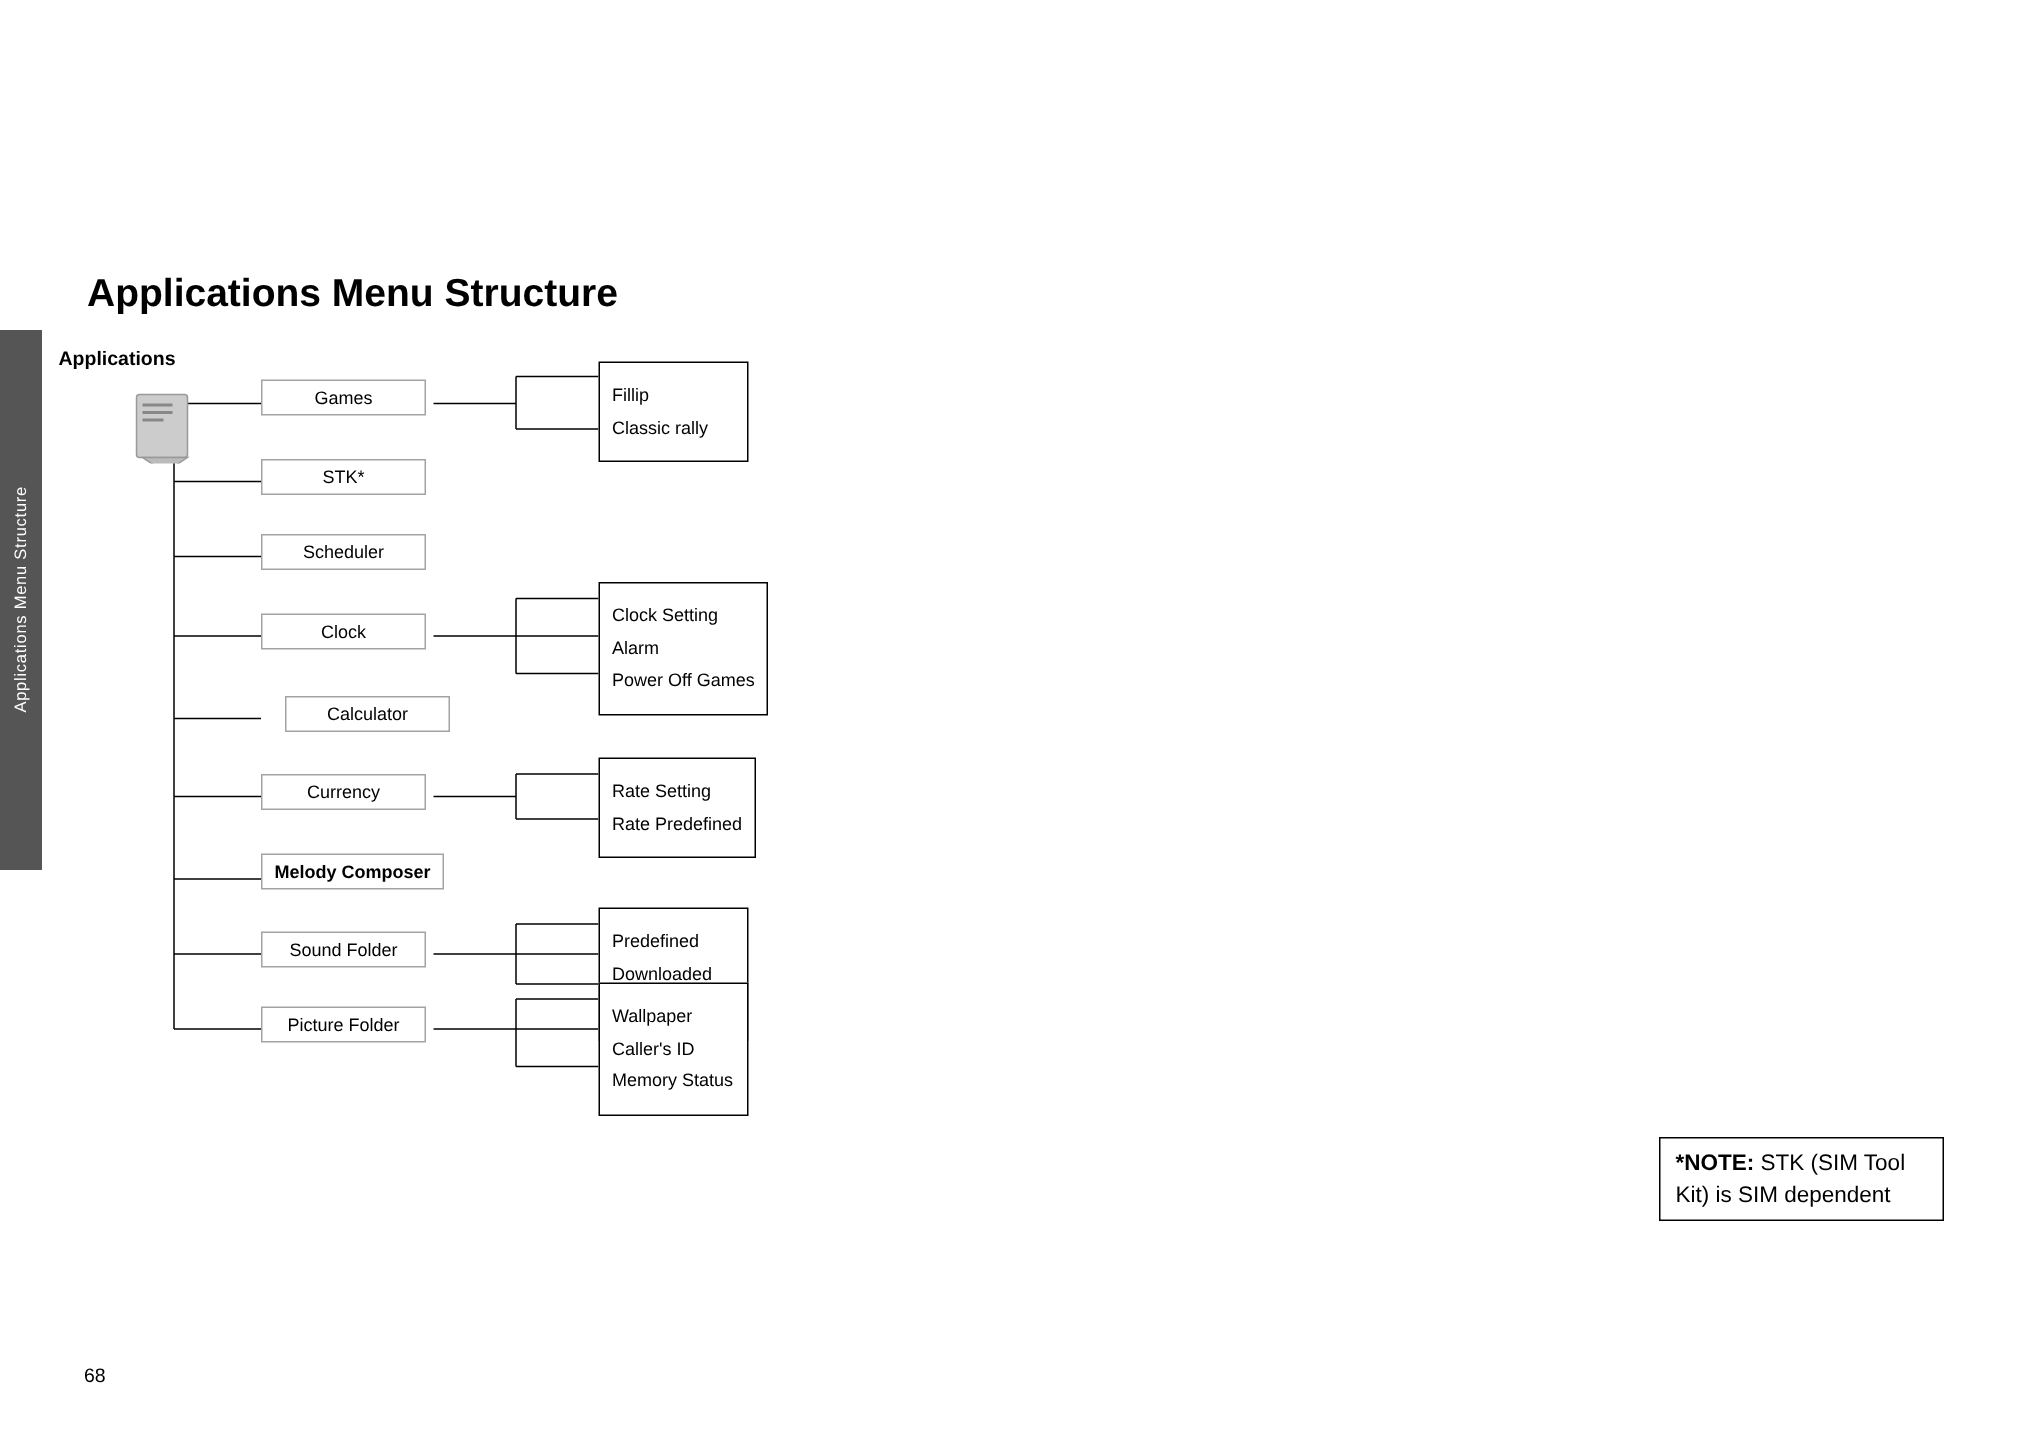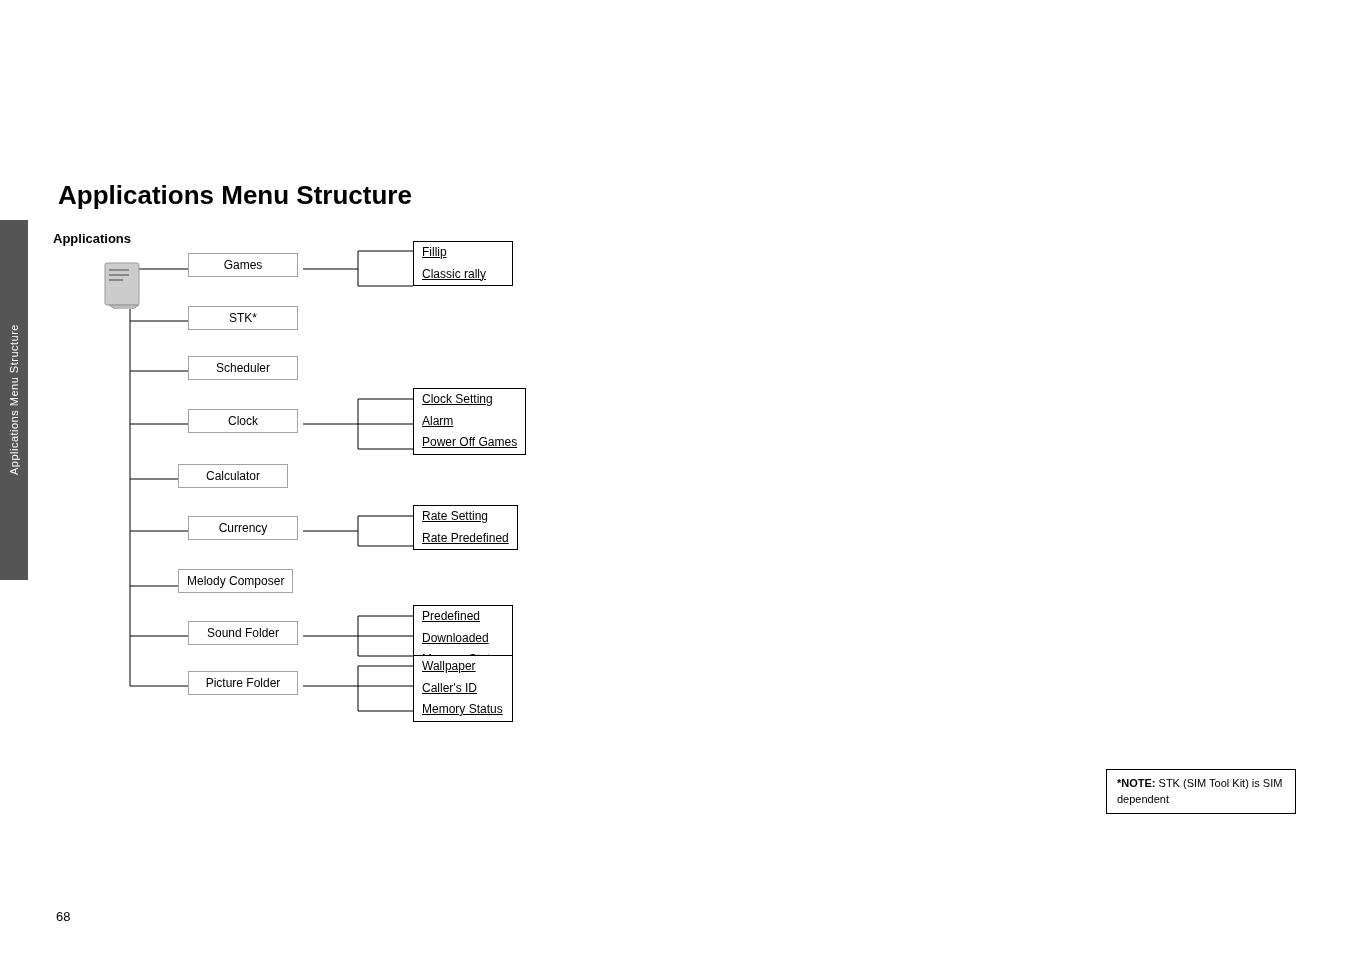--- a/index.html
+++ b/index.html
@@ -47,21 +47,21 @@
     .page-title {
       font-size: 26px;
       font-weight: bold;
       margin-bottom: 20px;
       margin-left: 30px;
     }
 
     
     .diagram {
       position: relative;
-      margin-left: 20px;
+      margin-left: 6px;
       width: 820px;
       height: 520px;
     }
 
     
     .phone-icon {
       position: absolute;
       left: 38px;
       top: 55px;
       width: 45px;
@@ -107,39 +107,38 @@
       font-size: 13px;
     }
 
     
     .note-box {
       position: absolute;
       right: 60px;
       bottom: 150px;
       border: 1px solid #000;
       padding: 6px 10px;
-      font-size: 11px;
+      font-size: 15px;
       width: 190px;
       line-height: 1.4;
     }
     .note-box strong {
       font-weight: bold;
     }
 
     
     .sub-items-box {
       position: absolute;
       border: 1px solid #000;
       background: #fff;
-      padding: 0 8px;
+      padding: 11px 8px;
       font-size: 12px;
       white-space: nowrap;
       line-height: 1.6;
       min-width: 100px;
-      text-decoration: underline;
     }
   </style>
 </head>
 <body>
 
 <div class="side-tab">
   <span>Applications Menu Structure</span>
 </div>
 
 <div class="main-content">
@@ -220,29 +219,29 @@
     </div>
 
     <div class="menu-box" style="left:140px; top:125px;">
       <span>Scheduler</span>
     </div>
 
     <div class="menu-box" style="left:140px; top:178px;">
       <span>Clock</span>
     </div>
 
-    <div class="menu-box" style="left:130px; top:233px;">
+    <div class="menu-box" style="left:156px; top:233px;">
       <span>Calculator</span>
     </div>
 
     <div class="menu-box" style="left:140px; top:285px;">
       <span>Currency</span>
     </div>
 
-    <div class="menu-box" style="left:130px; top:338px;">
+    <div class="menu-box" style="left:140px; top:338px;font-weight:bold;">
       <span>Melody Composer</span>
     </div>
 
     <div class="menu-box" style="left:140px; top:390px;">
       <span>Sound Folder</span>
     </div>
 
     <div class="menu-box" style="left:140px; top:440px;">
       <span>Picture Folder</span>
     </div>

